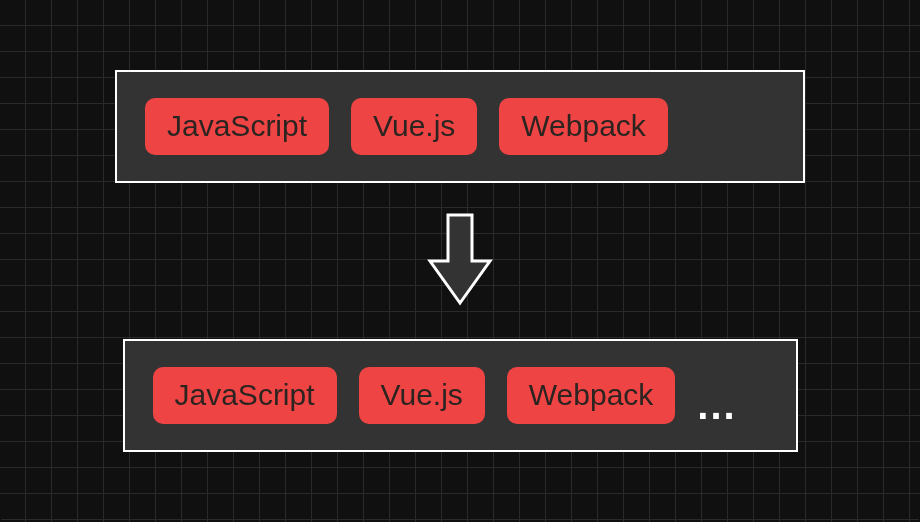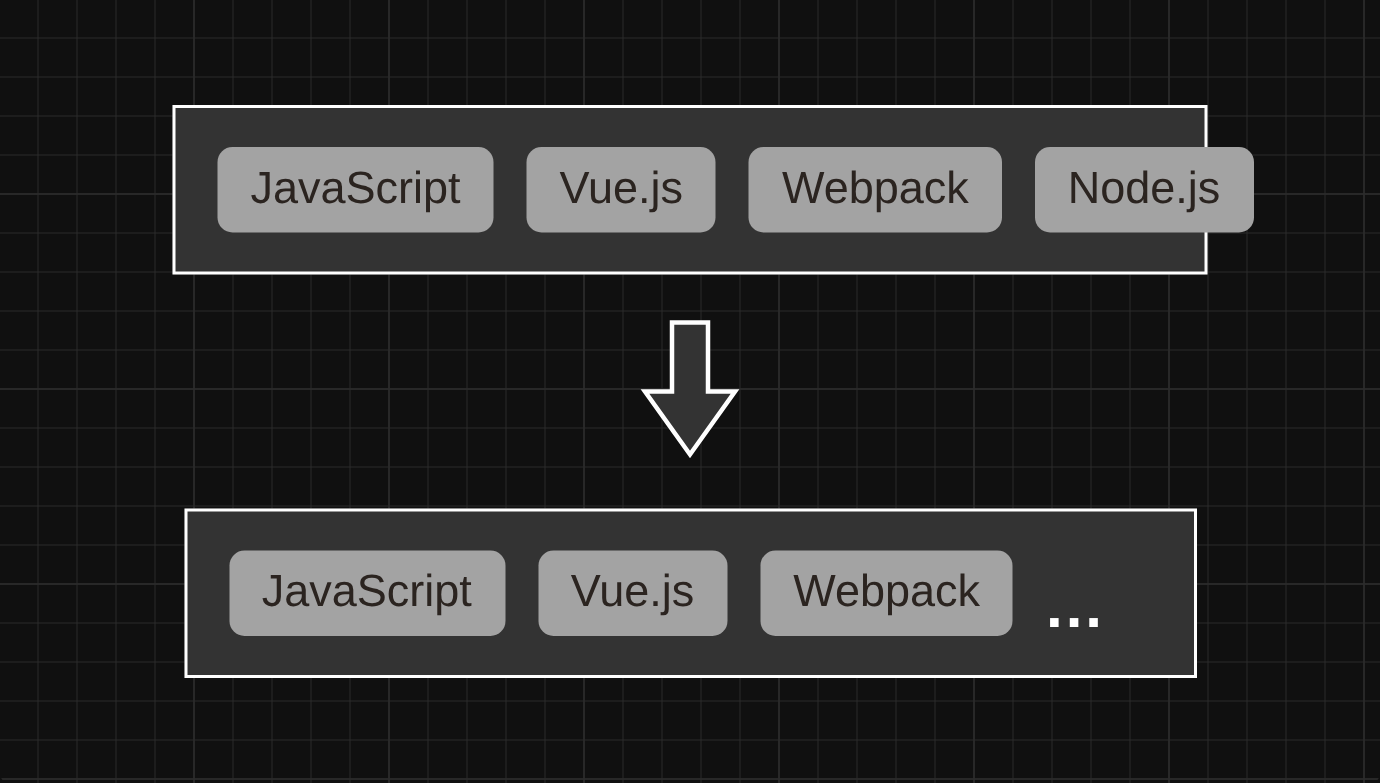--- a/index.html
+++ b/index.html
@@ -36,21 +36,21 @@
     background: #333333;
     border: 2px solid #ffffff;
     padding: 26px 28px;
     display: flex;
     align-items: center;
     gap: 22px;
   }
   .panel.top { width: 690px; }
   .panel.bottom { width: 675px; }
   .tag {
-    background: #a3a3a3;
+    background: #ef4444;
     color: #2b2420;
     font-size: 30px;
     line-height: 1;
     padding: 13px 22px 14px;
     border-radius: 10px;
     white-space: nowrap;
   }
   .ellipsis {
     color: #ffffff;
     font-size: 40px;
@@ -70,21 +70,20 @@
 <body>
 
 <div class="grid"></div>
 
 <div class="stage">
 
   <div class="panel top">
     <span class="tag">JavaScript</span>
     <span class="tag">Vue.js</span>
     <span class="tag">Webpack</span>
-    <span class="tag">Node.js</span>
   </div>
 
   <div class="arrow-wrap">
     <svg width="72" height="100" viewBox="0 0 72 100">
       <path d="M 24 4 L 48 4 L 48 50 L 66 50 L 36 92 L 6 50 L 24 50 Z" fill="#333333" stroke="#ffffff" stroke-width="3" stroke-linejoin="miter"></path>
     </svg>
   </div>
 
   <div class="panel bottom">
     <span class="tag">JavaScript</span>

